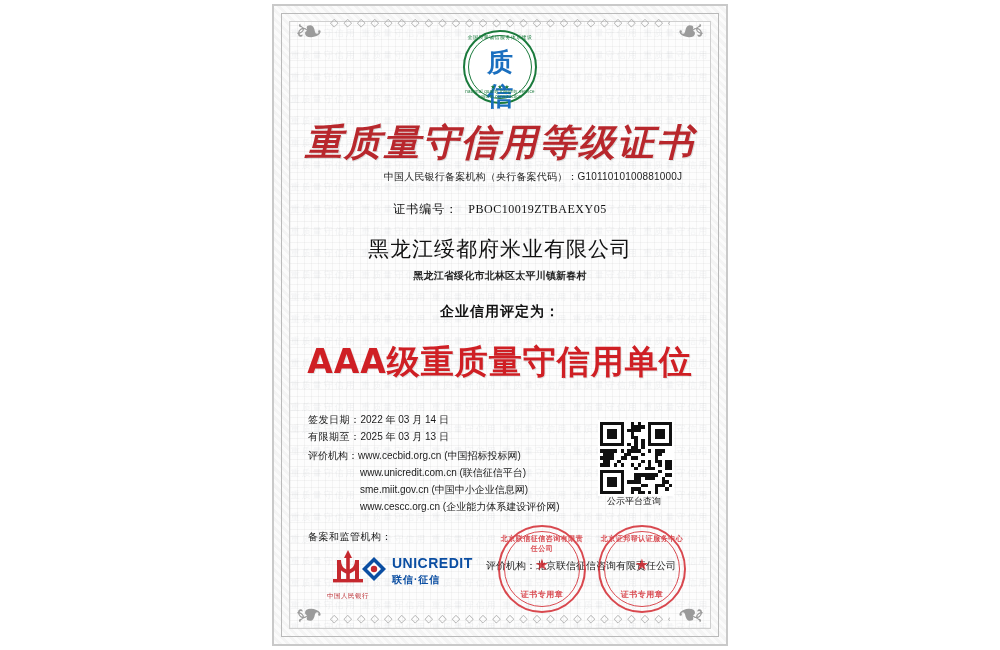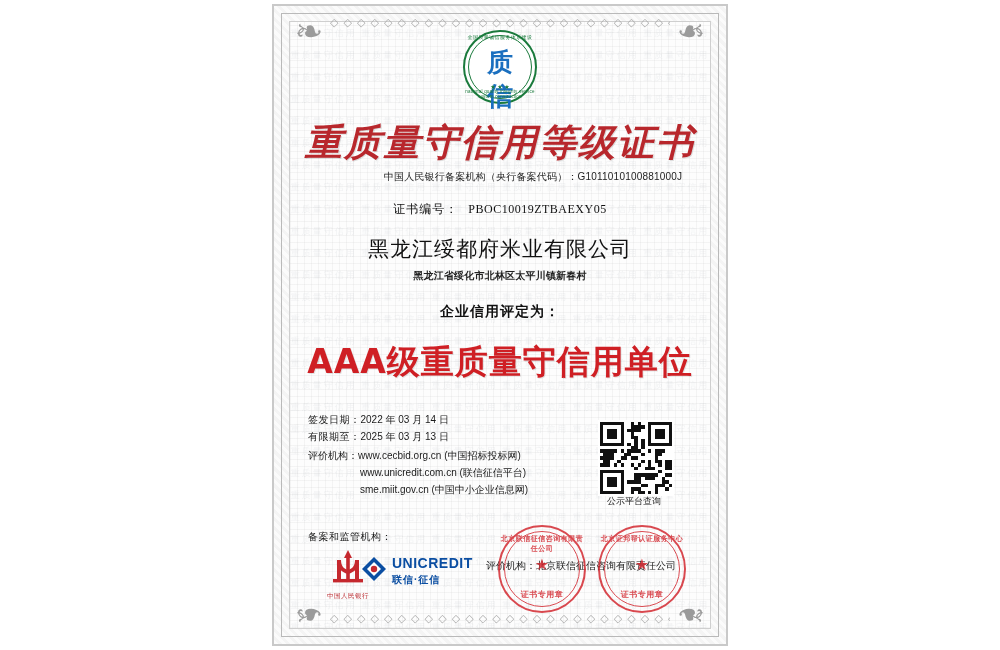--- a/index.html
+++ b/index.html
@@ -503,20 +503,21 @@
     </div>
     <div class="info-line">
       <span class="lbl">有限期至：</span><span>2025 年 03 月 13 日</span>
     </div>
     <div class="info-url-list">
       <div class="info-url-first">
         <span class="lbl">评价机构：</span><span>www.cecbid.org.cn (中国招标投标网)</span>
       </div>
       <div class="info-url">www.unicredit.com.cn (联信征信平台)</div>
       <div class="info-url">sme.miit.gov.cn (中国中小企业信息网)</div>
+      <div class="info-url">www.cescc.org.cn (企业能力体系建设评价网)</div>
     </div>
   </div>
 
   <div class="qr-box">
     <div class="qr-grid" id="qr-grid">
         <i class="on"></i>
         <i class="on"></i>
         <i class="on"></i>
         <i class="on"></i>
         <i class="on"></i>

